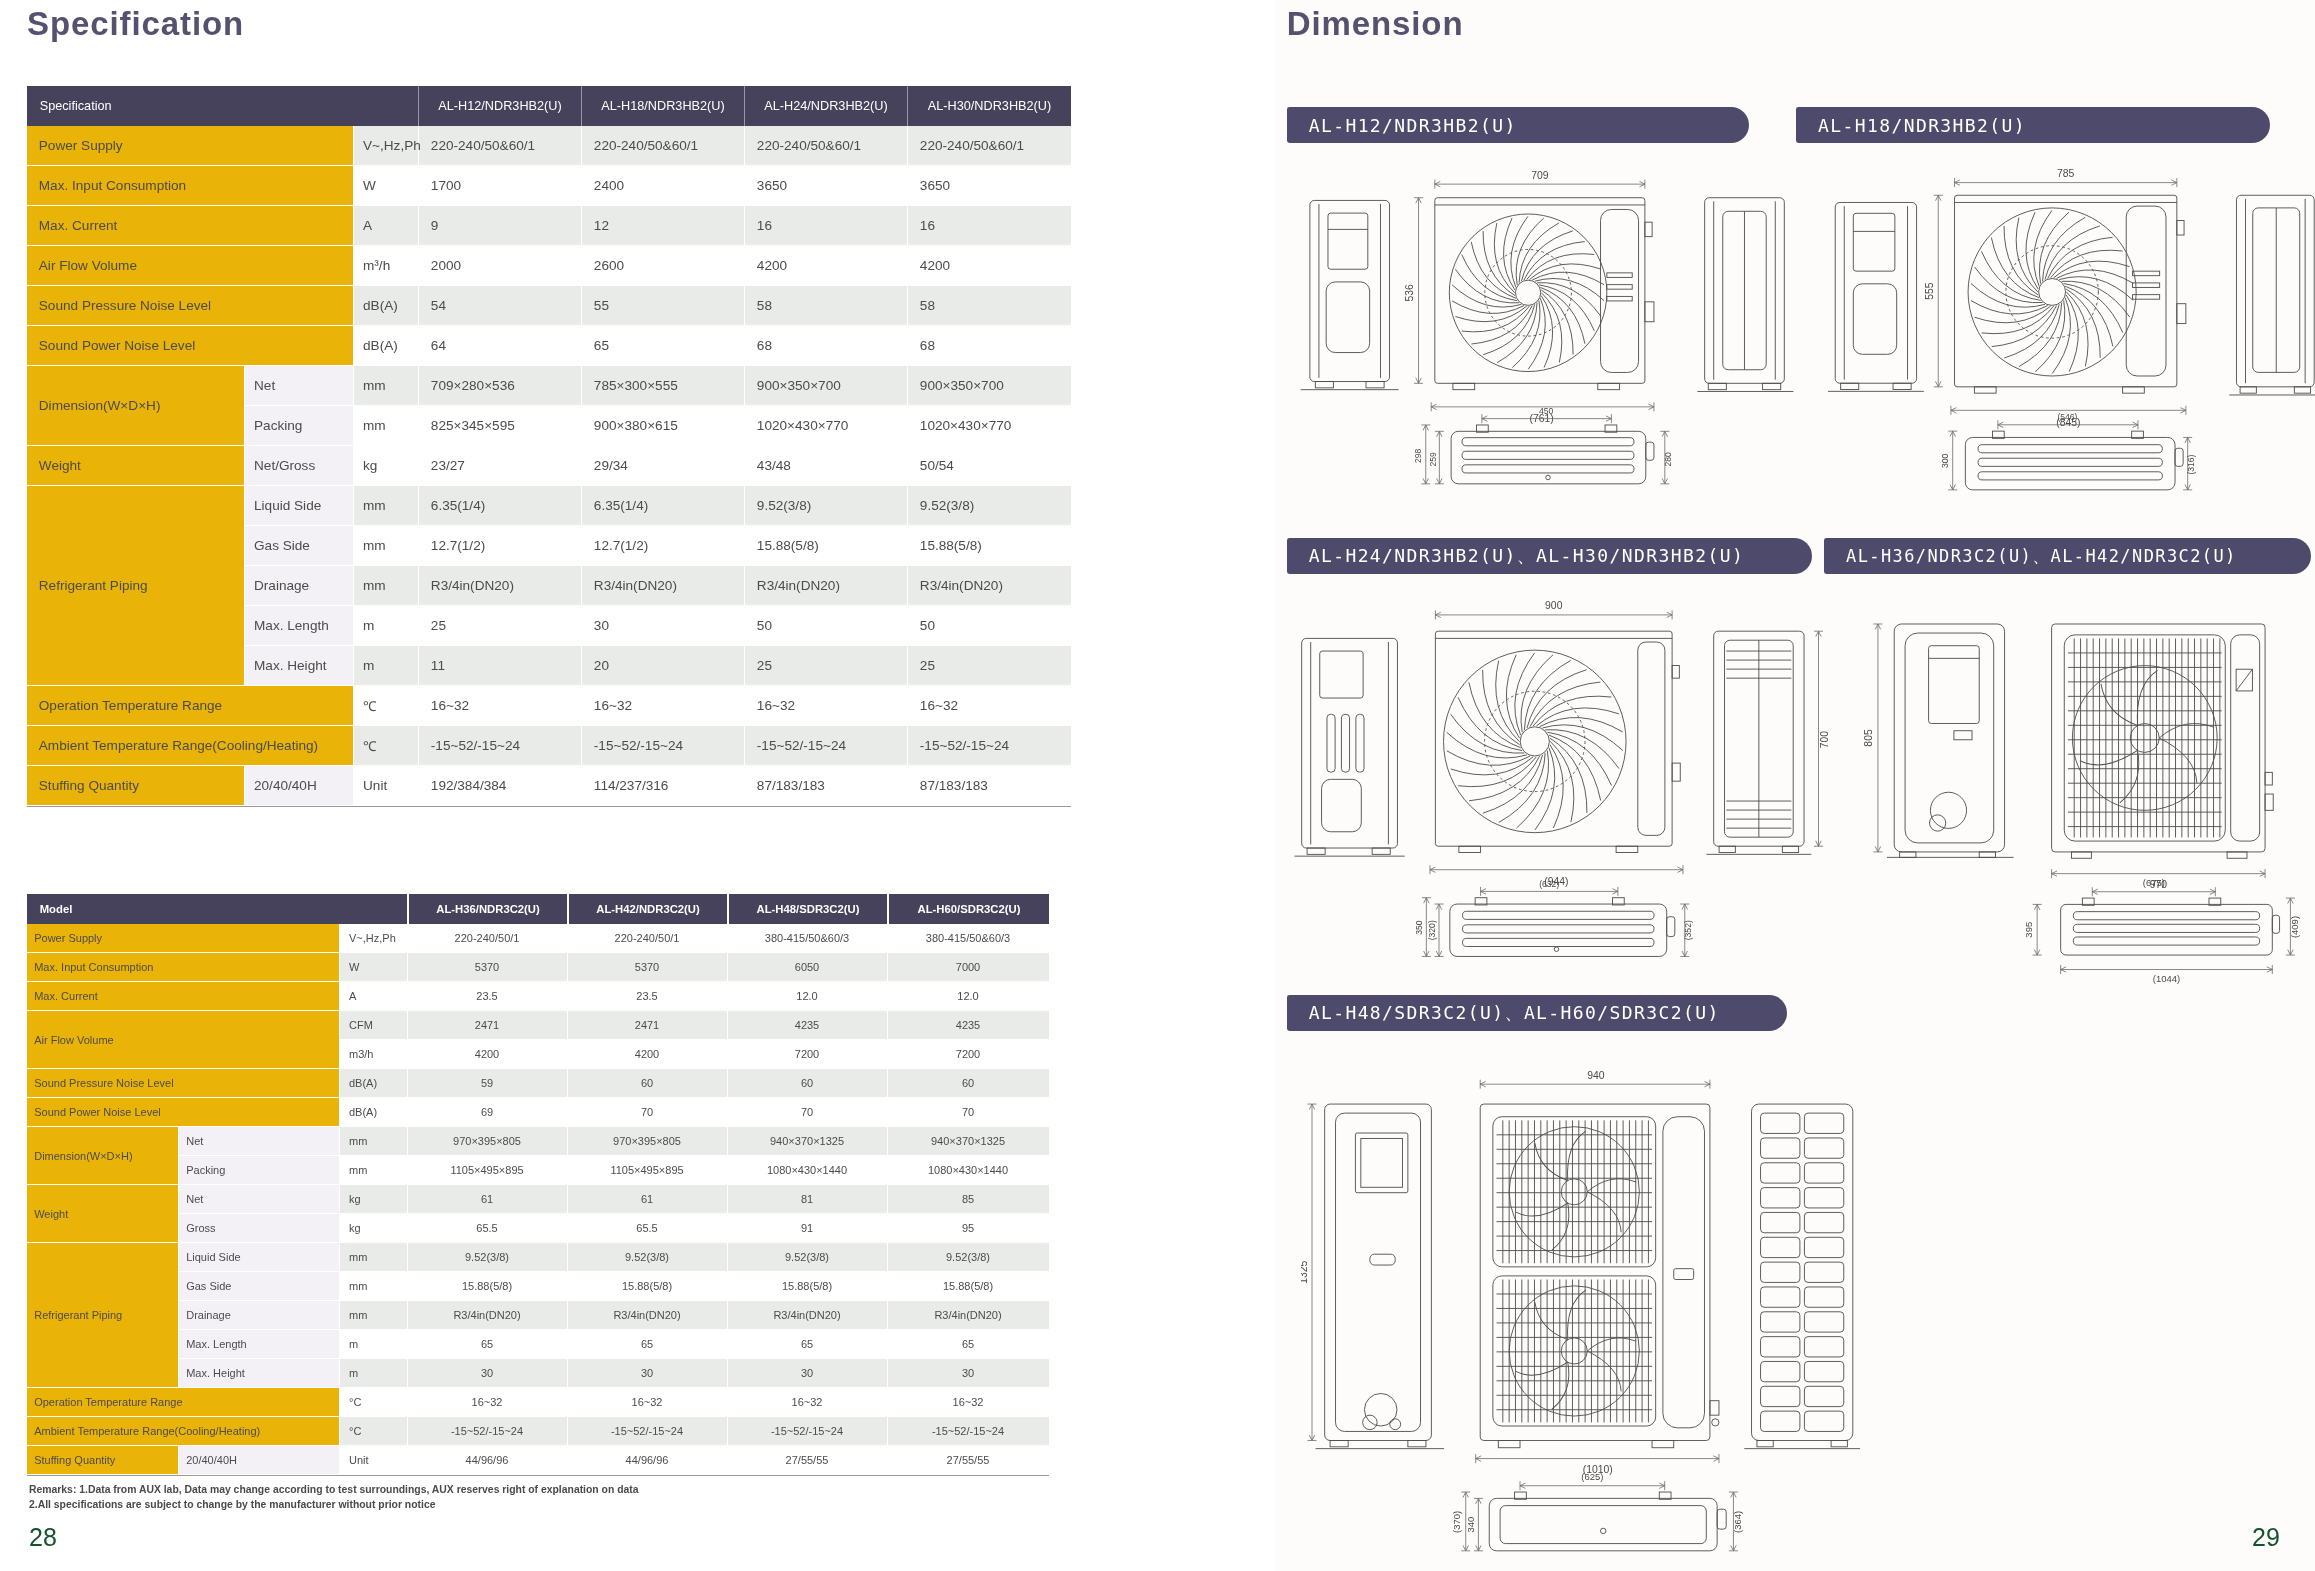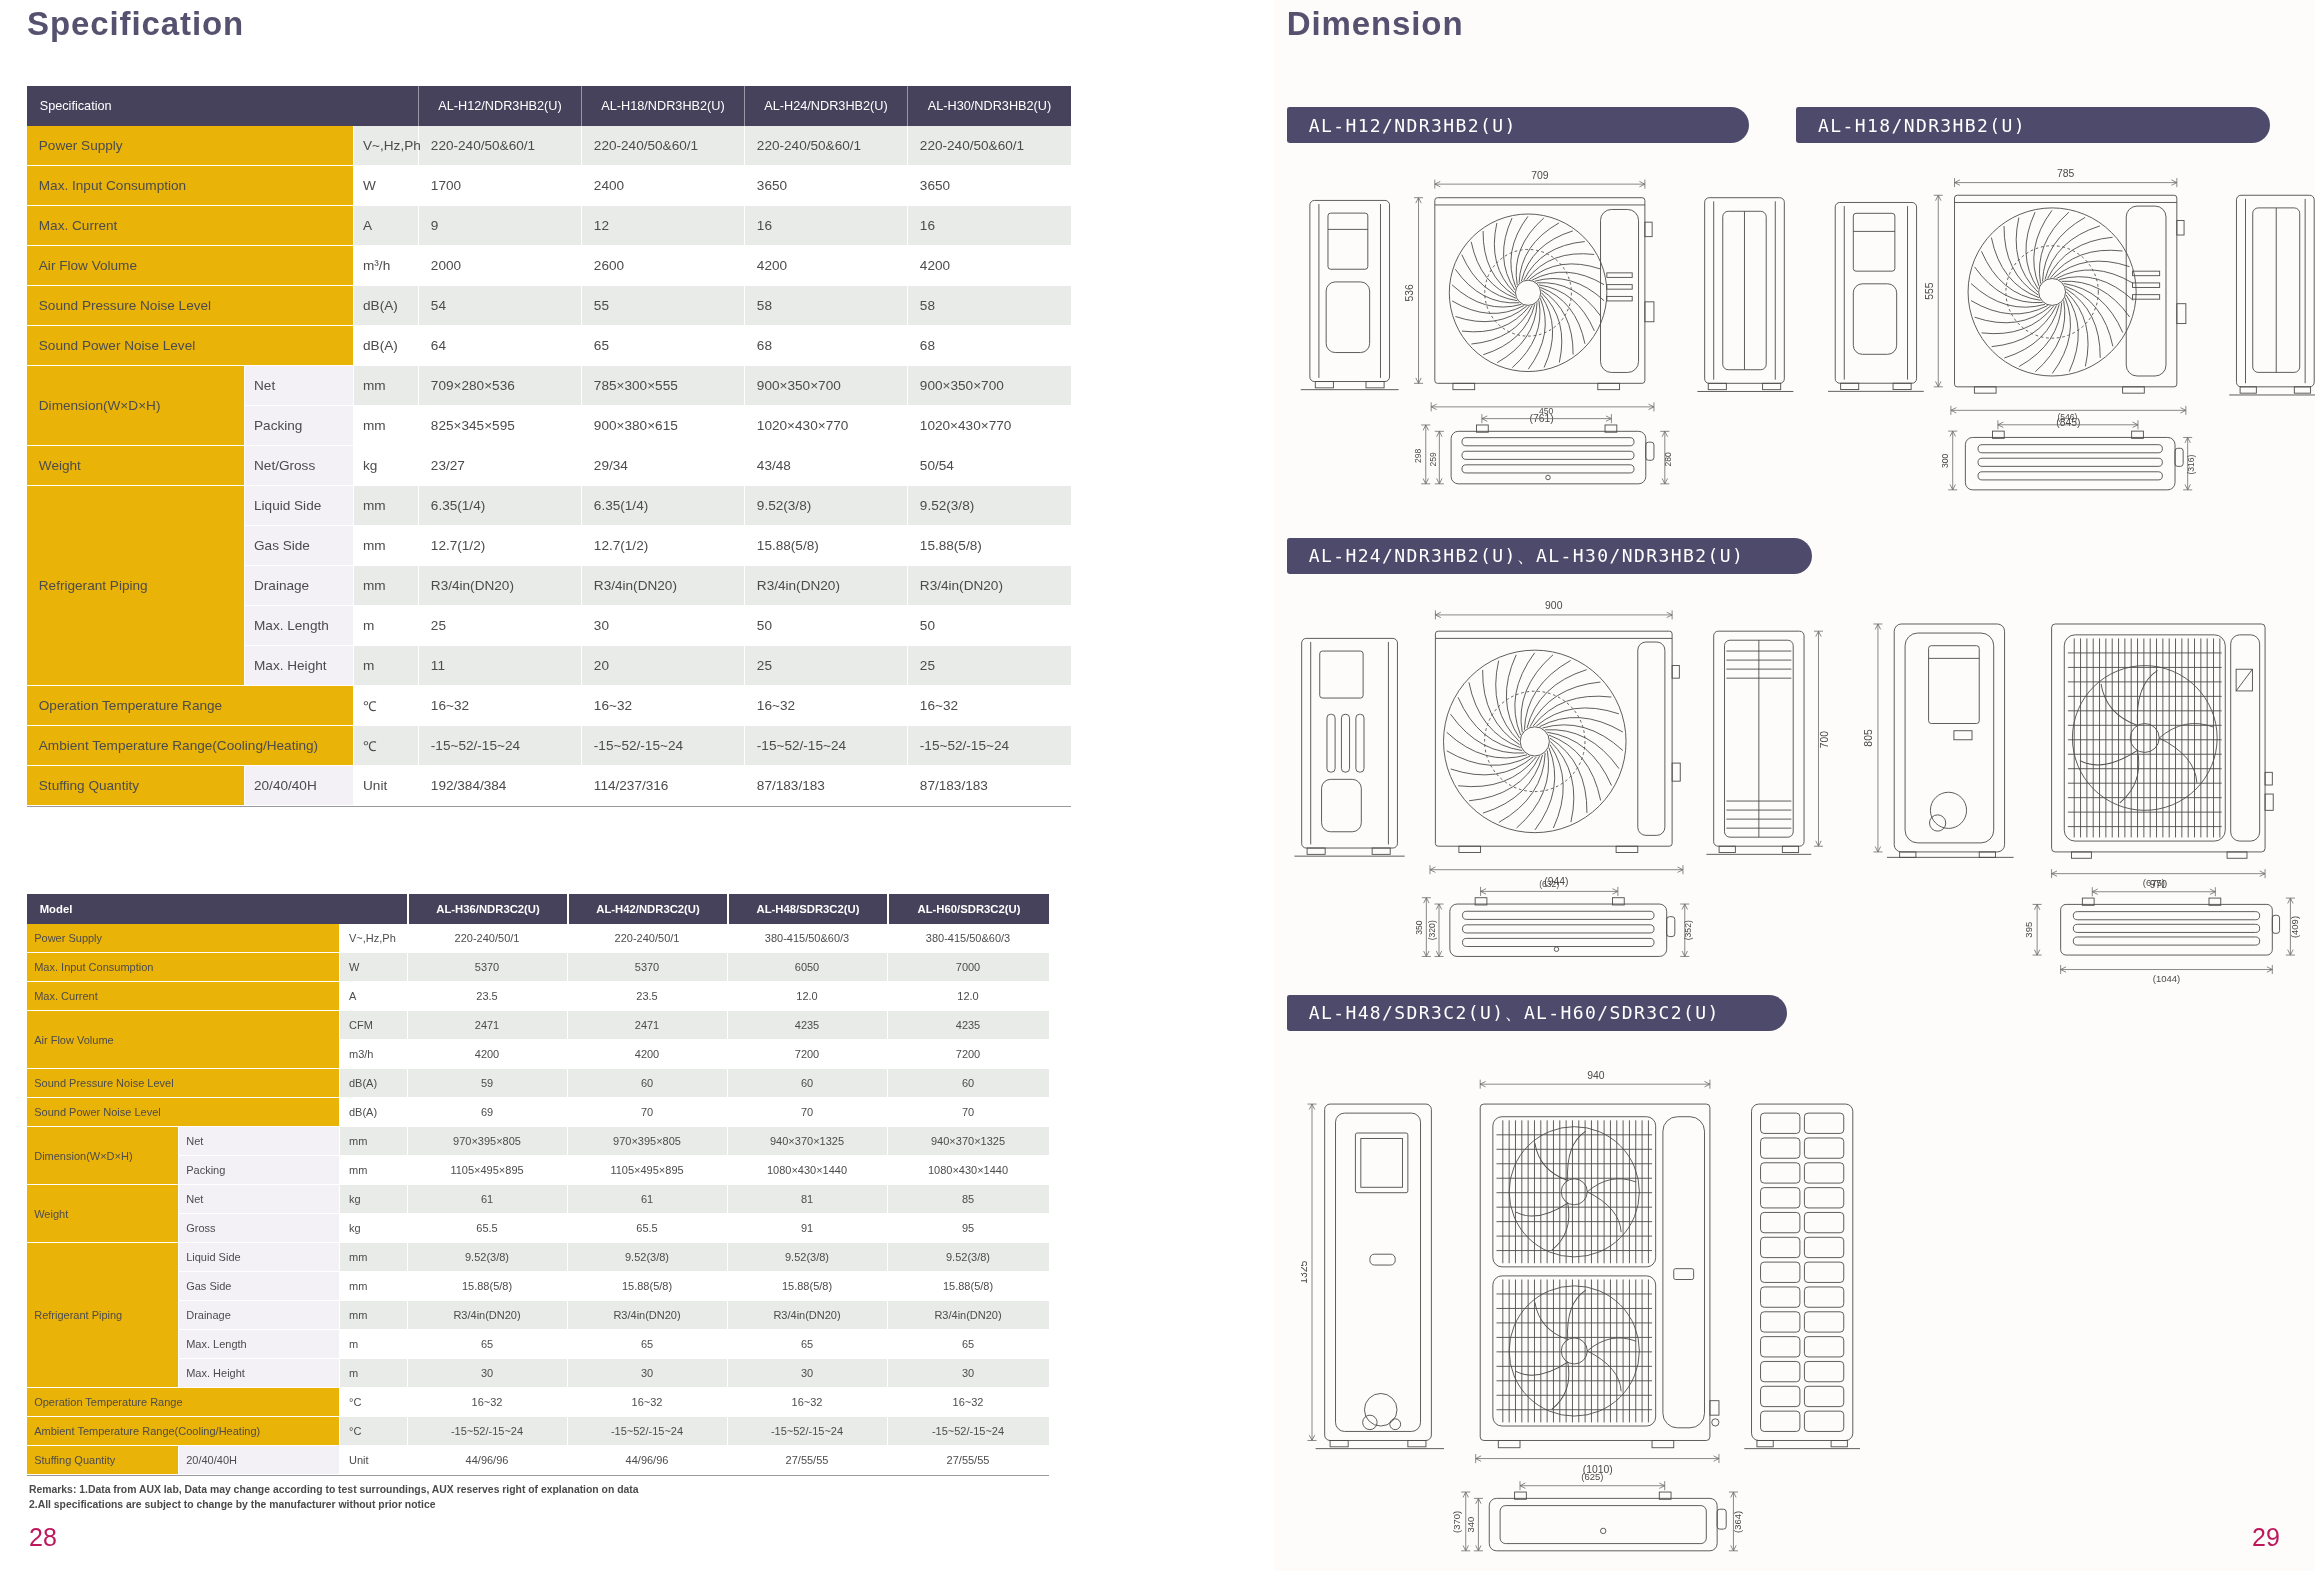--- a/index.html
+++ b/index.html
@@ -6,21 +6,21 @@
   body{
     width:2316px;height:1571px;position:relative;overflow:hidden;
     background:#ffffff;font-family:"Liberation Sans",sans-serif;
   }
   .page{position:absolute;top:0;height:1571px;padding-left:32px;}
   #page-left{left:0;width:1274px;background:#ffffff;}
   #page-right{left:1274px;width:1042px;background:#fdfcfa;}
   .page-title{
     position:absolute;font-size:33px;font-weight:bold;color:#56516f;letter-spacing:0.9px;
   }
-  .pagenum{position:absolute;font-size:25px;color:#be185d;}
+  .pagenum{position:absolute;font-size:25px;color:#14532d;}
   .remarks{position:absolute;font-size:10.4px;color:#4a4a4a;line-height:1.45;font-weight:bold;}
 
   
   .twrap{position:absolute;}
   table{border-collapse:separate;border-spacing:0;table-layout:fixed;border-bottom:0.9px solid #9a9a9a;}
   th{background:#46425c;color:#fff;vertical-align:middle;}
   .t1{width:1043px;font-size:13.6px;}
   .t1 th{height:38px;font-size:12.7px;font-weight:400;}
   .t2{width:1022px;font-size:11px;}
   .t2 th{height:28px;font-size:11.3px;font-weight:700;}
@@ -416,20 +416,23 @@
   <div class="page-title" style="left:12.7px;top:5.4px">Dimension</div>
 
   <div class="pill" style="left:12.7px;top:107px;width:440px">
       <span>AL-H12/NDR3HB2(U)</span>
     </div>
   <div class="pill" style="left:522px;top:107px;width:452px">
       <span>AL-H18/NDR3HB2(U)</span>
     </div>
   <div class="pill" style="left:12.7px;top:538px;width:503px">
       <span>AL-H24/NDR3HB2(U)、AL-H30/NDR3HB2(U)</span>
+    </div>
+  <div class="pill" style="left:550px;top:538px;width:465px;font-size:17px">
+      <span>AL-H36/NDR3C2(U)、AL-H42/NDR3C2(U)</span>
     </div>
   <div class="pill" style="left:12.7px;top:995px;width:478px">
       <span>AL-H48/SDR3C2(U)、AL-H60/SDR3C2(U)</span>
     </div>
 
   <svg class="draw" style="left:25px;top:166px" width="498" height="326" viewBox="0 0 550 360">
     <g>
       <rect x="12" y="38" width="88" height="200" rx="5"></rect>
         <line x1="22" y1="42" x2="22" y2="234"></line>
         <line x1="90" y1="42" x2="90" y2="234"></line>

